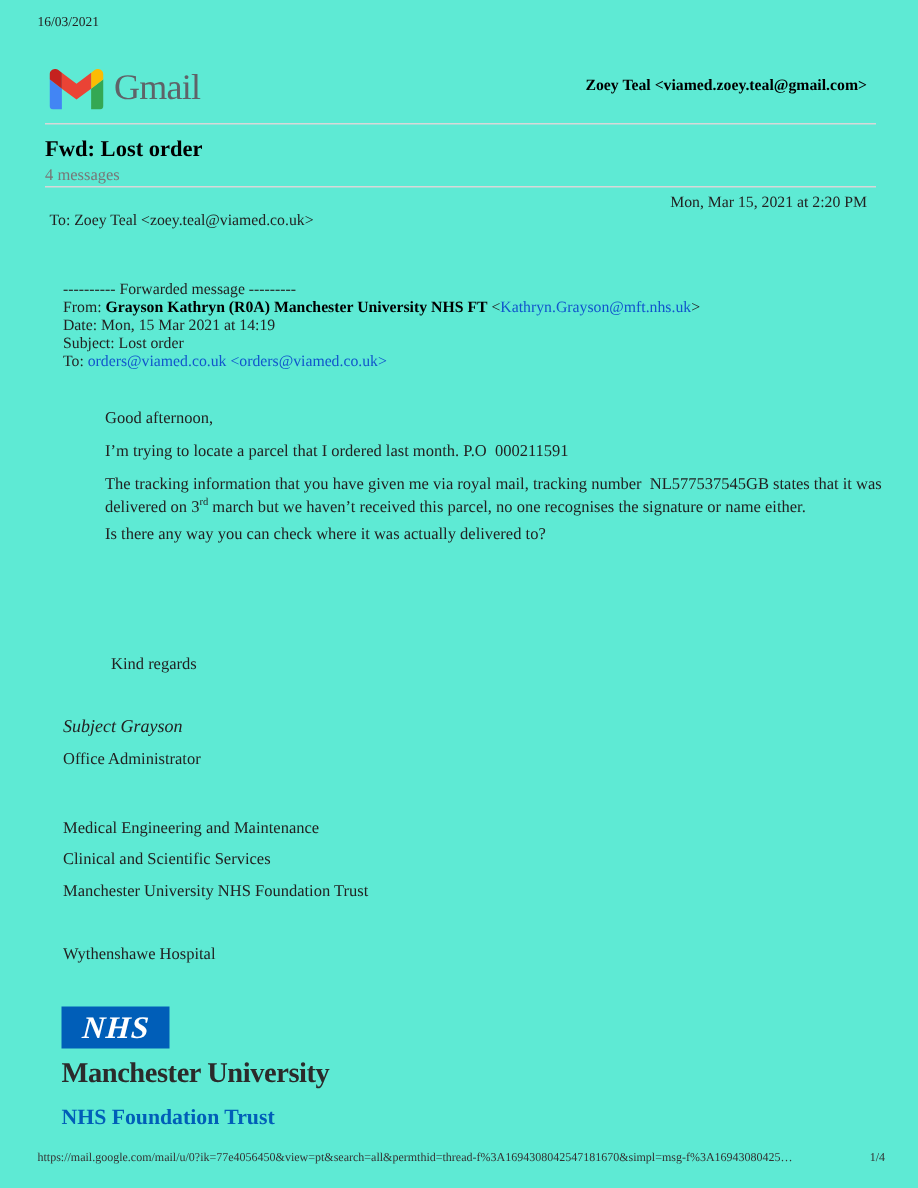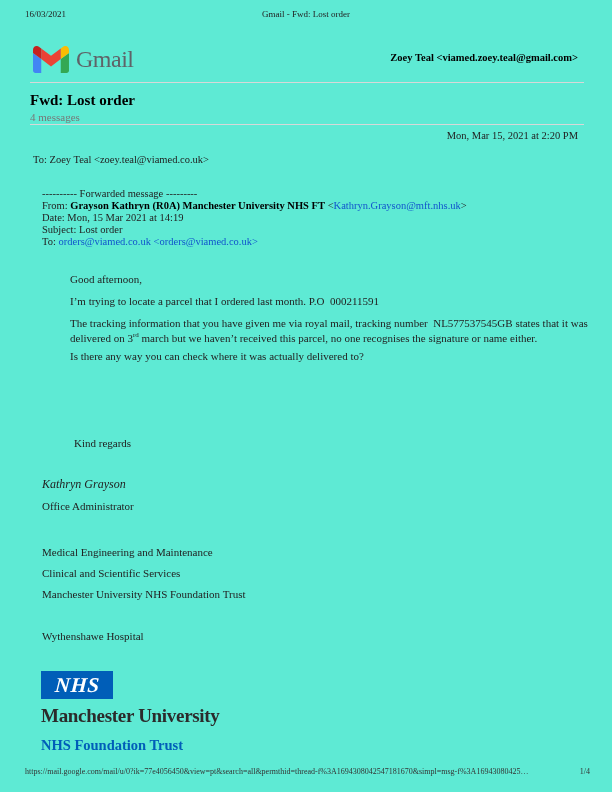--- a/index.html
+++ b/index.html
@@ -18,21 +18,21 @@
   .gmail-word{top:46px;left:76px;font-size:24px;color:#5f6368;letter-spacing:-0.5px;}
   .account{top:52px;right:34px;font-size:10.5px;font-weight:bold;color:#000;}
   .rule{left:30px;right:28px;height:0;border-top:1px solid #d8d8d8;}
   .rule1{top:82px;}
   .rule2{top:124px;}
   .subject{top:92px;left:30px;font-size:15px;font-weight:bold;color:#000;}
   .msgcount{top:111px;left:30px;font-size:11px;color:#777;}
   
   .hdr-from{top:130px;left:30px;font-size:10.5px;color:#222;}
   .hdr-date{top:130px;right:34px;font-size:10.5px;color:#222;}
-  .hdr-to{top:142px;left:33px;font-size:10.5px;color:#222;margin-top:12px;}
+  .hdr-to{top:142px;left:33px;font-size:10.5px;color:#222;}
   b.name{font-weight:bold;color:#000;}
   
   .fwd{left:42px;font-size:10.5px;line-height:12px;color:#222;white-space:pre-wrap;}
   .fwd-div{top:188px;}
   .fwd-from{top:200px;}
   .fwd-date{top:212px;}
   .fwd-subj{top:224px;}
   .fwd-to{top:236px;}
   a.link, .link{color:#1155cc;text-decoration:none;cursor:pointer;}
   
@@ -55,21 +55,20 @@
   .nhs-box span{color:#fff;font-weight:bold;font-style:italic;font-size:21px;letter-spacing:0.5px;transform:skewX(-4deg);}
   .nhs-org{top:705px;left:41px;font-size:19px;font-weight:bold;color:#2b2b2b;letter-spacing:-0.3px;}
   .nhs-sub{top:737px;left:41px;font-size:14.5px;font-weight:bold;color:#005EB8;}
 </style>
 </head>
 <body>
 
 <div class="page">
 
   <div class="abs print-date">16/03/2021</div>
-  <div class="abs print-title">Gmail - Fwd: Lost order</div>
 
   <div class="abs gmail-logo">
     <svg viewBox="0 0 49.4 37.1" width="36" height="27" aria-hidden="true">
       <path fill="#4285f4" d="M3.4 37.1h7.9V18L0 9.5v24.2c0 1.9 1.5 3.4 3.4 3.4z"></path>
       <path fill="#34a853" d="M38.1 37.1H46c1.9 0 3.4-1.5 3.4-3.4V9.5L38.1 18z"></path>
       <path fill="#fbbc04" d="M38.1 3.4V18l11.3-8.5V5.1c0-4.2-4.8-6.6-8.1-4.1z"></path>
       <path fill="#ea4335" d="M11.3 18V3.4l13.4 10 13.4-10V18L24.7 28z"></path>
       <path fill="#c5221f" d="M0 5.1v4.4L11.3 18V3.4L8.1 1C4.8-1.5 0 .9 0 5.1z"></path>
     </svg>
   </div>
@@ -91,21 +90,21 @@
   <div class="abs fwd fwd-date">Date: Mon, 15 Mar 2021 at 14:19</div>
   <div class="abs fwd fwd-subj">Subject: Lost order</div>
   <div class="abs fwd fwd-to"><span>To: </span><a class="link">orders@viamed.co.uk</a><span class="link"> &lt;</span><a class="link">orders@viamed.co.uk</a><span class="link">&gt;</span></div>
 
   <div class="abs bodyp p1">Good afternoon,</div>
   <div class="abs bodyp p2">I’m trying to locate a parcel that I ordered last month. P.O  000211591</div>
   <div class="abs bodyp p3"><span>The tracking information that you have given me via royal mail, tracking number  NL577537545GB states that it was delivered on 3</span><sup>rd</sup><span> march but we haven’t received this parcel, no one recognises the signature or name either.</span></div>
   <div class="abs bodyp p4">Is there any way you can check where it was actually delivered to?</div>
   <div class="abs closing">Kind regards</div>
 
-  <div class="abs sig-name">Kathryn Grayson</div>
+  <div class="abs sig-name">Subject Grayson</div>
   <div class="abs sig-role">Office Administrator</div>
   <div class="abs sig-line sig-dept">Medical Engineering and Maintenance</div>
   <div class="abs sig-line sig-serv">Clinical and Scientific Services</div>
   <div class="abs sig-line sig-trust">Manchester University NHS Foundation Trust</div>
   <div class="abs sig-line sig-hosp">Wythenshawe Hospital</div>
 
   <div class="abs nhs-box">
       <span>NHS</span>
     </div>
   <div class="abs nhs-org">Manchester University</div>

